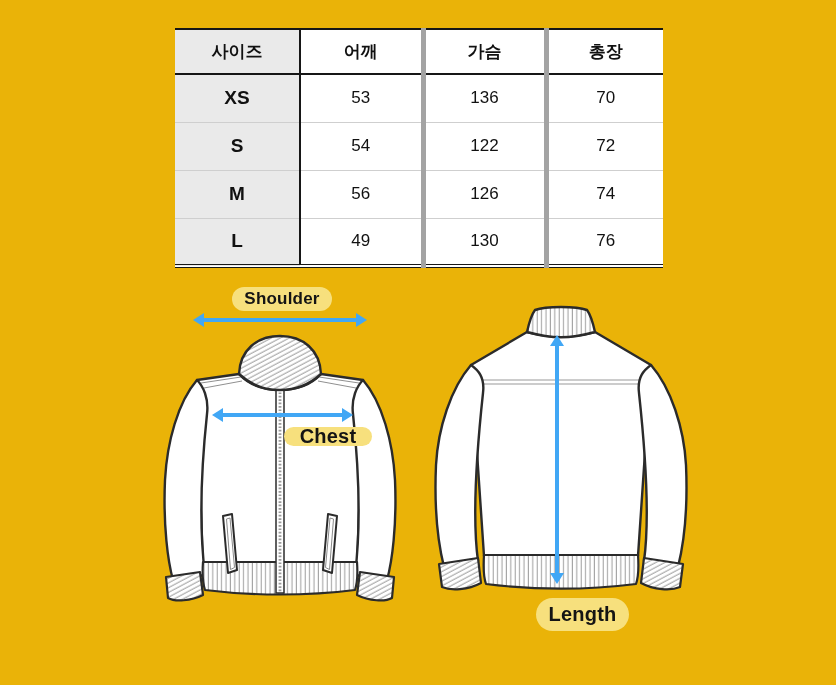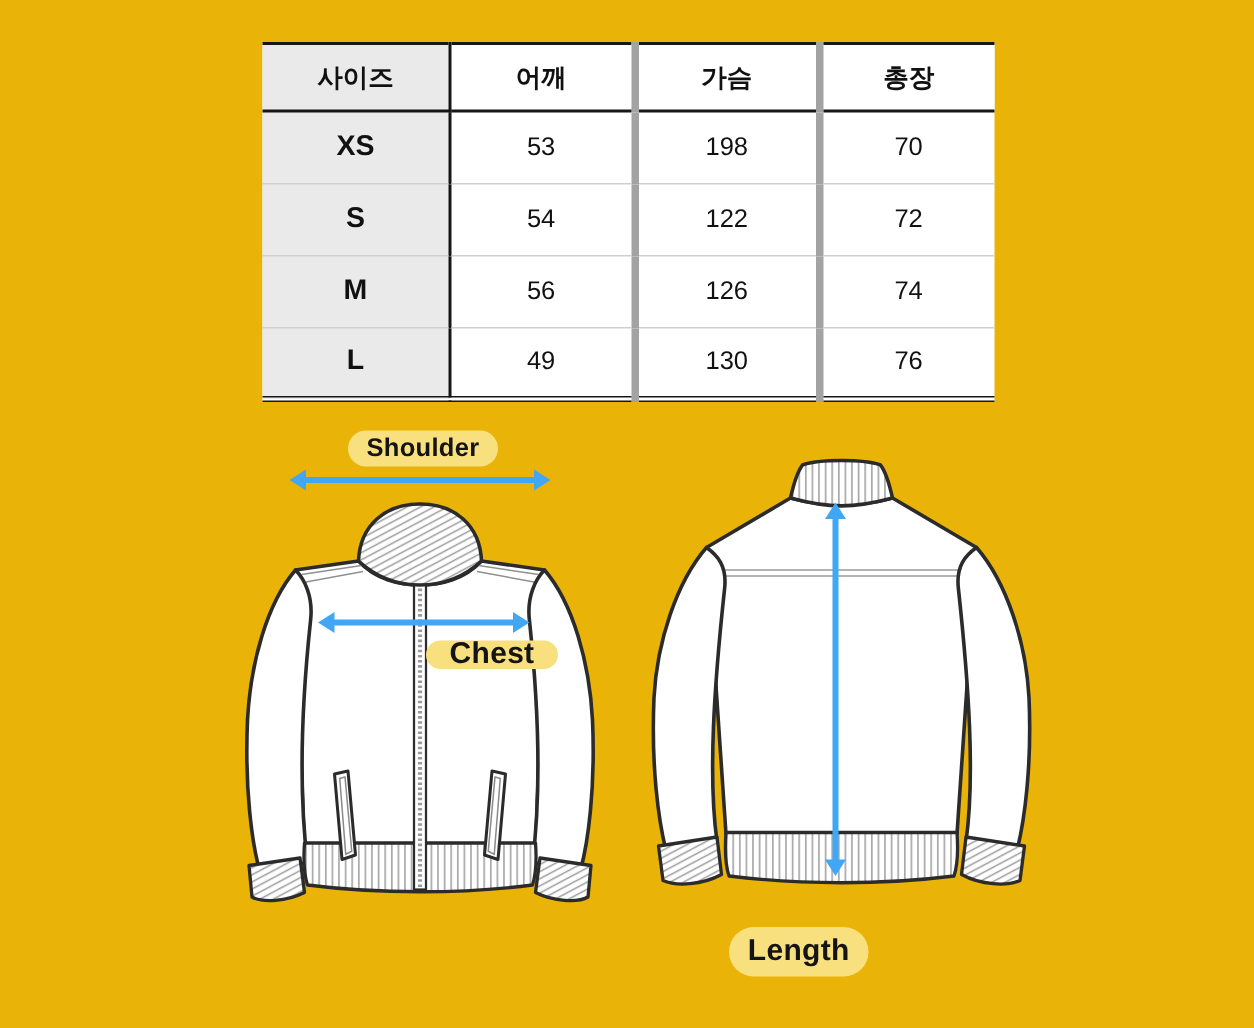--- a/index.html
+++ b/index.html
@@ -27,21 +27,21 @@
   .size-table tbody tr:not(:last-child) td { border-bottom:1px solid #cfcfcf; }
 
   
   .pill {
     position:absolute; background:#f7e07d; color:#141414; font-weight:700;
     border-radius:999px; display:flex; align-items:center; justify-content:center;
     letter-spacing:0.2px;
   }
   #pill-shoulder { left:232px; top:287px; width:100px; height:24px; font-size:17px; }
   #pill-chest    { left:284px; top:427px; width:88px;  height:19px; font-size:20px; }
-  #pill-length   { left:486px; top:598px; width:93px;  height:33px; font-size:20px;margin-top:20px; }
+  #pill-length   { left:536px; top:598px; width:93px;  height:33px; font-size:20px; }
 
   
   .arrow-h { position:absolute; height:4px; background:#41a7f5; border-radius:2px; }
   .arrow-h::before { content:""; position:absolute; left:-9px; top:50%; transform:translateY(-50%);
     border-top:7px solid transparent; border-bottom:7px solid transparent; border-right:11px solid #41a7f5; }
   .arrow-h::after  { content:""; position:absolute; right:-9px; top:50%; transform:translateY(-50%);
     border-top:7px solid transparent; border-bottom:7px solid transparent; border-left:11px solid #41a7f5; }
   .arrow-v { position:absolute; width:4px; background:#41a7f5; border-radius:2px; }
   .arrow-v::before { content:""; position:absolute; top:-9px; left:50%; transform:translateX(-50%);
     border-left:7px solid transparent; border-right:7px solid transparent; border-bottom:11px solid #41a7f5; }
@@ -73,21 +73,21 @@
         <th class="rowhead">사이즈</th>
         <th class="mid">어깨</th>
         <th class="mid">가슴</th>
         <th>총장</th>
       </tr>
     </thead>
     <tbody>
       <tr>
         <th class="rowhead">XS</th>
         <td class="mid">53</td>
-        <td class="mid">198</td>
+        <td class="mid">136</td>
         <td>70</td>
       </tr>
       <tr>
         <th class="rowhead">S</th>
         <td class="mid">54</td>
         <td class="mid">122</td>
         <td>72</td>
       </tr>
       <tr>
         <th class="rowhead">M</th>

